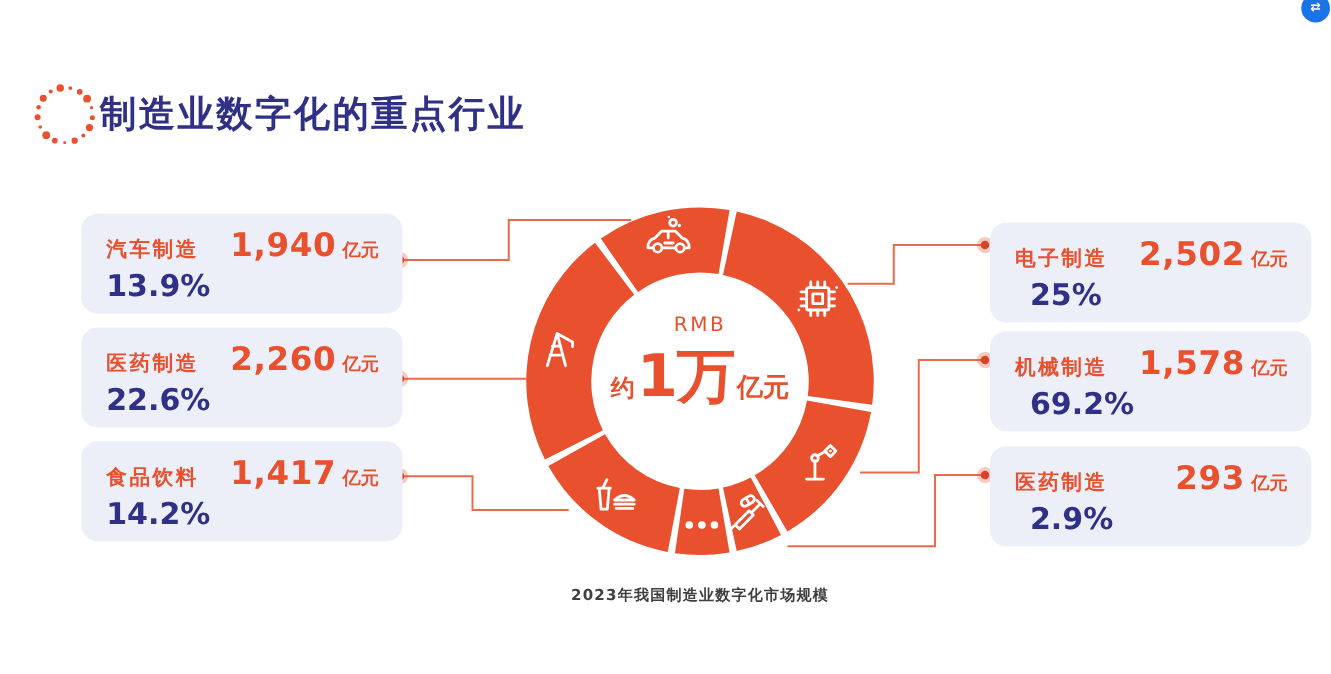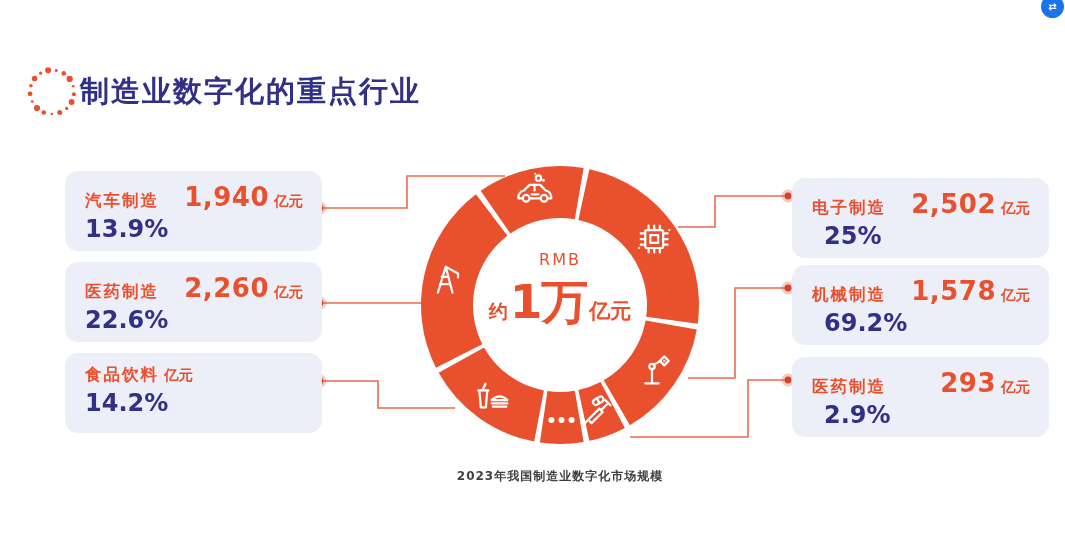--- a/index.html
+++ b/index.html
@@ -148,20 +148,21 @@
   <div class="card-row1">
     <span class="card-label">医药制造</span>
     <span class="card-value">2,260</span>
     <span class="card-unit">亿元</span>
   </div>
   <div class="card-percent">22.6%</div>
 </div>
 <div class="card" id="card-l3">
   <div class="card-row1">
     <span class="card-label">食品饮料</span>
+    <span class="card-value">1,417</span>
     <span class="card-unit">亿元</span>
   </div>
   <div class="card-percent">14.2%</div>
 </div>
 
 <div class="card right-side" id="card-r1">
   <div class="card-row1">
     <span class="card-label">电子制造</span>
     <span class="card-value">2,502</span>
     <span class="card-unit">亿元</span>

